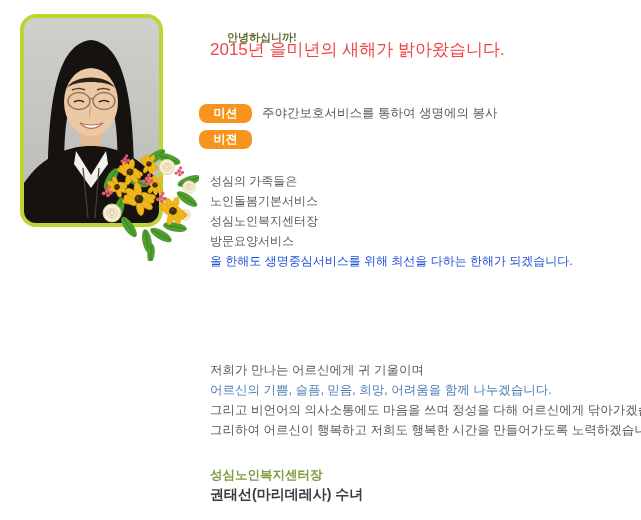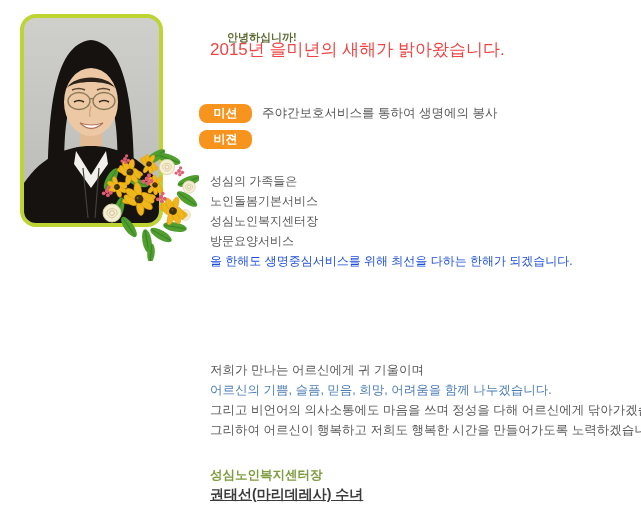--- a/index.html
+++ b/index.html
@@ -86,21 +86,20 @@
   .signature { position: absolute; left: 0; top: 466px; }
   .signature-title {
     font-size: 12.5px; font-weight: bold;
     line-height: 18px;
     color: #7f9c3f;
   }
   .signature-name {
     font-size: 14px; font-weight: bold;
     line-height: 20px;
     color: #3b3b3b;
-    text-decoration: underline;
   }
 </style>
 </head>
 <body>
 
 <div class="page">
 
   <div class="photo-frame">
     <svg viewBox="0 0 135 205" preserveAspectRatio="none">
       <defs>

